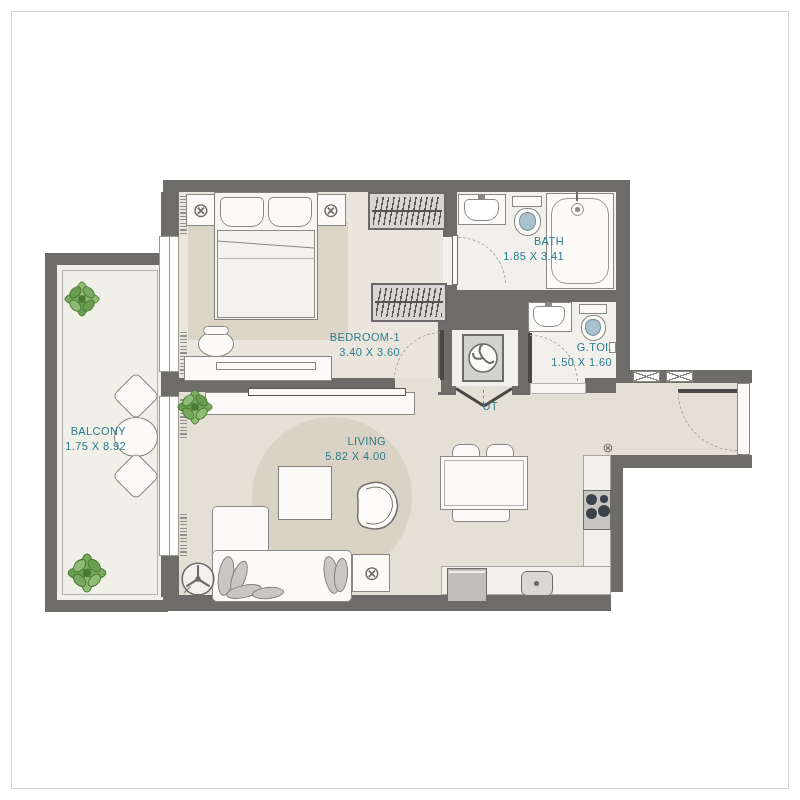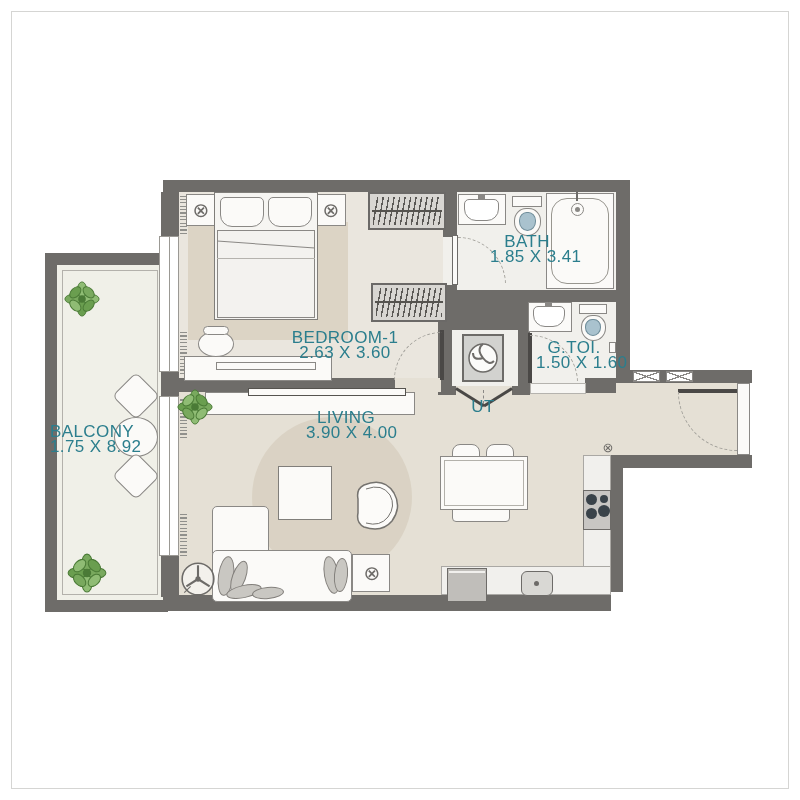--- a/index.html
+++ b/index.html
@@ -28,21 +28,21 @@
   .q-tr{clip-path:polygon(50% 0,100% 0,100% 50%,50% 50%);}
   .q-bl{clip-path:polygon(0 50%,50% 50%,50% 100%,0 100%);}
   .leafline{position:absolute;background:#4a4846;}
   .lamp{position:absolute;color:#6d6b68;font-size:20px;line-height:1;text-align:center;}
   .basin{position:absolute;background:#fff;border:1px solid #8a8885;border-radius:5px 5px 12px 12px;box-sizing:border-box;}
   .tank{position:absolute;background:#fbfaf8;border:1px solid #8a8885;box-sizing:border-box;}
   .bowl{position:absolute;background:#fbfaf8;border:1px solid #8a8885;border-radius:45% 45% 50% 50%;box-sizing:border-box;}
   .seat{position:absolute;background:#a9c2ce;border:1px solid #6f8d9a;border-radius:45% 45% 50% 50%;box-sizing:border-box;}
   .cushion{position:absolute;background:#c9c7c2;border:1px solid #827f7b;border-radius:50%;}
   .burner{position:absolute;background:#3a434a;border-radius:50%;}
-  .rlabel{position:absolute;color:#2b7e8d;font-size:17px;text-align:center;
+  .rlabel{position:absolute;color:#2b7e8d;font-size:11px;text-align:right;
           letter-spacing:.4px;line-height:15px;white-space:nowrap;}
   .diam{position:absolute;background:#fbfaf8;border:1px solid #8a8885;border-radius:6px;
         transform:rotate(45deg);box-sizing:border-box;}
   .inner-line{position:absolute;border:1px solid #b3b1ab;box-sizing:border-box;}
 </style>
 </head>
 <body>
 
 <div class="canvas">
   <div class="frame"></div>
@@ -252,30 +252,30 @@
   <div class="diam" style="left:119px;top:379px;width:34px;height:34px;"></div>
   <div class="wht" style="left:114px;top:417px;width:44px;height:40px;border-radius:50%;"></div>
   <div class="diam" style="left:119px;top:459px;width:34px;height:34px;"></div>
 
   <div class="rlabel" style="left:50px;top:424px;width:76px;">
     <div>BALCONY</div>
     <div>1.75 X 8.92</div>
   </div>
   <div class="rlabel" style="left:290px;top:330px;width:110px;">
     <div>BEDROOM-1</div>
-    <div>2.63 X 3.60</div>
+    <div>3.40 X 3.60</div>
   </div>
   <div class="rlabel" style="left:490px;top:234px;width:74px;">
     <div>BATH</div>
     <div>1.85 X 3.41</div>
   </div>
   <div class="rlabel" style="left:536px;top:340px;width:76px;">
     <div>G.TOI.</div>
     <div>1.50 X 1.60</div>
   </div>
   <div class="rlabel" style="left:468px;top:399px;width:30px;">
     <div>UT</div>
   </div>
-  <div class="rlabel" style="left:306px;top:410px;width:80px;">
+  <div class="rlabel" style="left:306px;top:434px;width:80px;">
     <div>LIVING</div>
-    <div>3.90 X 4.00</div>
+    <div>5.82 X 4.00</div>
   </div>
 </div>
 
 </body></html>

